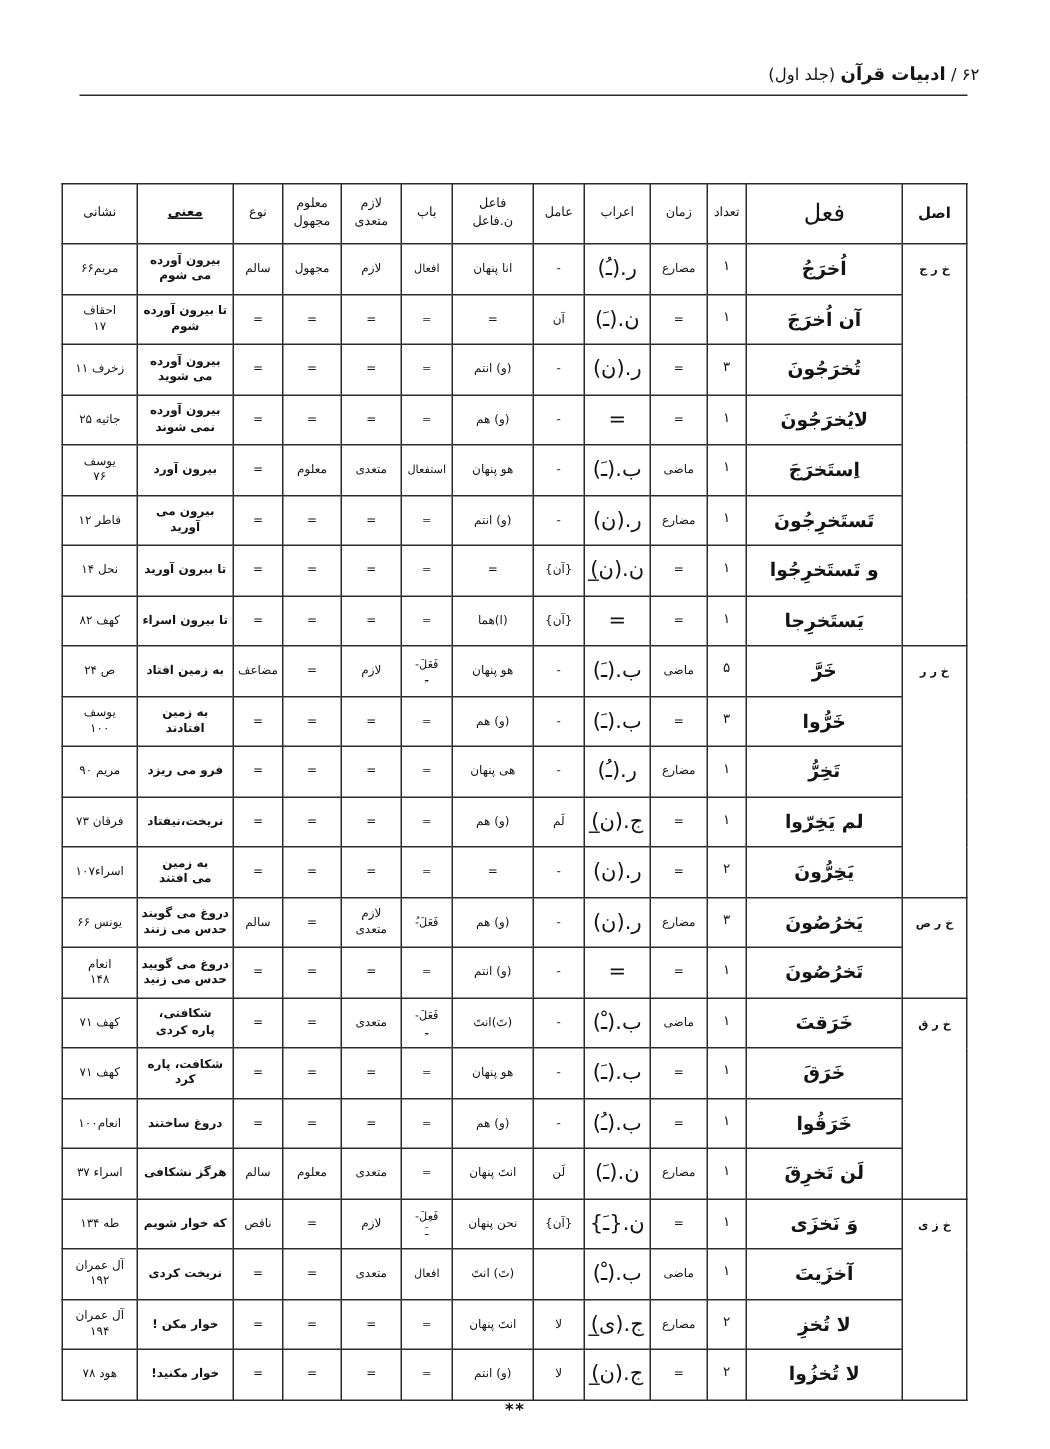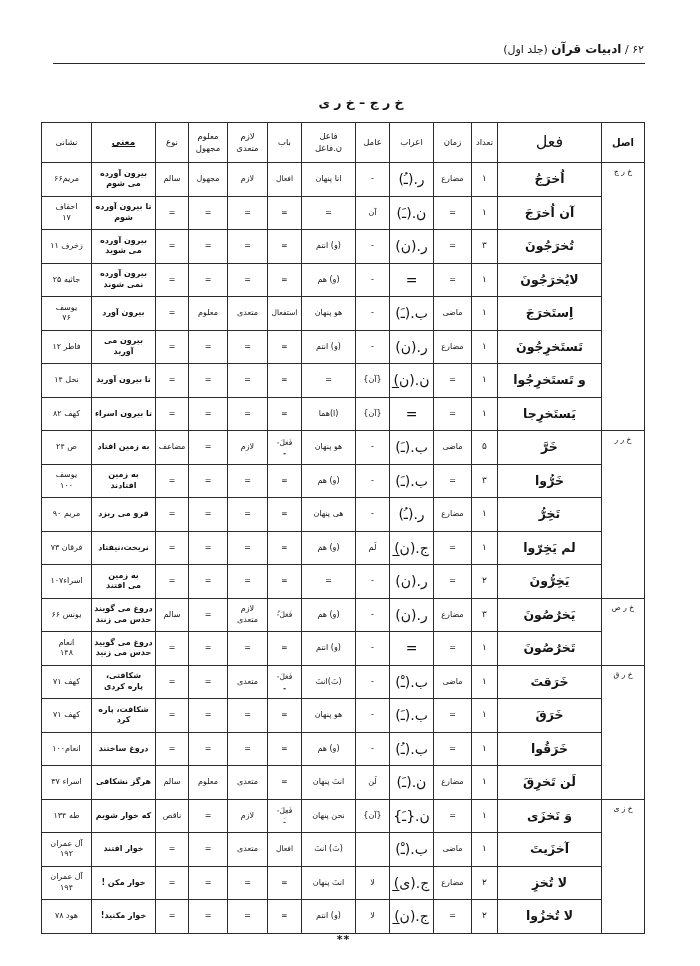--- a/index.html
+++ b/index.html
@@ -4,21 +4,21 @@
 <style>
   html,body{margin:0;padding:0;}
   body{
     width:700px;height:966px;background:#ffffff;color:#141414;
     font-family:"DejaVu Sans", sans-serif;
     position:relative;overflow:hidden;direction:rtl;
   }
   .page{position:absolute;inset:0;}
   
   .running-head{
-    position:absolute;top:42px;right:56px;font-size:11px;
+    position:absolute;top:42px;right:47px;font-size:11px;
     letter-spacing:0;white-space:nowrap;margin-left:9px;
   }
   .running-head .book-title{font-weight:bold;font-size:12px;}
   .head-rule{
     position:absolute;top:63px;right:55px;left:53px;
     border-top:1.7px solid #2a2a2a;height:0;
   }
   
   .section-title{
     position:absolute;top:95px;right:0;left:22px;text-align:center;
@@ -41,41 +41,40 @@
   .verb-table thead th{font-weight:normal;font-size:8.5px;}
   .verb-table thead th.col-fel{font-size:16px;font-weight:normal;}
   .verb-table thead th.col-asl{font-size:10px;font-weight:bold;margin-top:34px;}
   .verb-table thead th.col-mani{font-weight:bold;font-size:9px;text-decoration:underline;}
   td.cell-fel{font-size:12.5px;font-weight:bold;}
   td.cell-tedad{font-size:9px;}
   td.cell-mani{font-weight:bold;font-size:8px;}
   td.cell-bab{font-size:7.5px;}
   td.cell-erab{font-size:14px;}
   td.asl-cell{
-    vertical-align:top;font-size:7.5px;font-weight:normal;
-    padding-top:4px;
+    vertical-align:top;font-size:7.5px;font-weight:bold;
+    padding-top:12px;
   }
   tr.section-start td{border-top:1.8px solid #1a1a1a;}
   
   .footnote-marker{
     position:absolute;top:933px;right:55px;width:603px;text-align:center;
     font-size:11px;font-weight:bold;letter-spacing:1px;
   }
 </style>
 </head>
 <body>
 
 <div class="page">
 
   <div class="running-head">
     <span>۶۲ / </span><span class="book-title">ادبیات قرآن</span><span> (جلد اول)</span>
   </div>
   <div class="head-rule"></div>
 
-  <div class="section-title">خ ر ج – خ ر ی</div>
 
   <table class="verb-table">
     <colgroup>
       <col style="width:43px">
         <col style="width:104px">
         <col style="width:26px">
       <col style="width:38px">
         <col style="width:44px">
         <col style="width:34px">
       <col style="width:54px">
@@ -413,21 +412,21 @@
           <td class="cell-fel">آخزَیتَ</td>
           <td class="cell-tedad">۱</td>
           <td class="cell-zaman">ماضی</td>
           <td class="cell-erab">ب.(ـْ)</td>
           <td class="cell-amel"></td>
           <td class="cell-fael">(تَ) انتَ</td>
           <td class="cell-bab">افعال</td>
           <td class="cell-lazem">متعدی</td>
           <td class="cell-malum">=</td>
           <td class="cell-noe">=</td>
-          <td class="cell-mani">خوار افتند</td>
+          <td class="cell-mani">نریخت کردی</td>
           <td class="cell-neshani">آل عمران
 ۱۹۲</td>
         </tr>
         <tr>
           <td class="cell-fel">لا تُخزِ</td>
           <td class="cell-tedad">۲</td>
           <td class="cell-zaman">مضارع</td>
           <td class="cell-erab">ج.(ی̲)</td>
           <td class="cell-amel">لا</td>
           <td class="cell-fael">انتَ پنهان</td>

